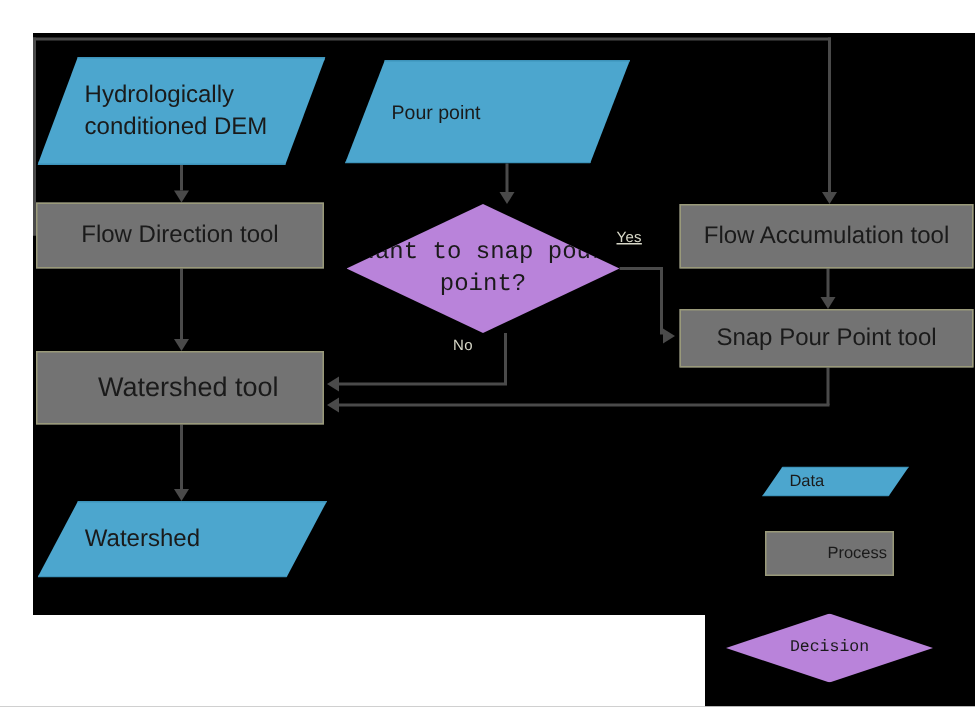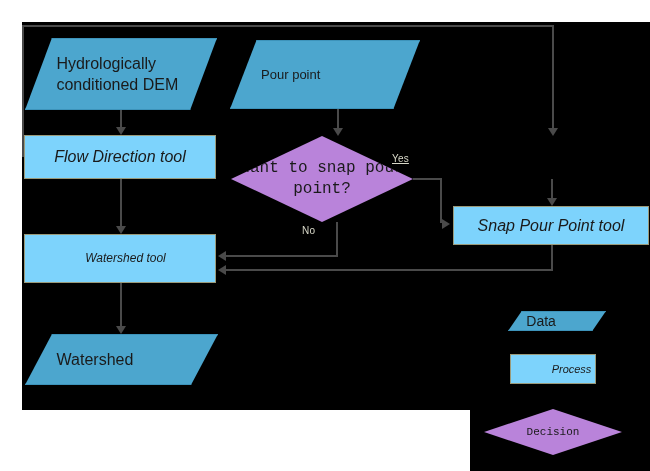--- a/index.html
+++ b/index.html
@@ -37,25 +37,24 @@
     align-items: center;
     color: #1a1a1a;
   }
   .node .label {
     width: 100%;
     line-height: 1.32;
   }
 
   
   .process {
-    background: #7dd3fc;
+    background: #737373;
     border: 1px solid #9a9a7a;
     justify-content: center;
     text-align: center;
-    font-style: italic;
   }
 
   
   .data {
     background: #4ca6ce;
     border: 1px solid #3d93ba;
     -webkit-clip-path: polygon(14% 0%, 100% 0%, 86% 100%, 0% 100%);
     clip-path: polygon(14% 0%, 100% 0%, 86% 100%, 0% 100%);
   }
   .data .label { padding-left: 16%; }
@@ -70,25 +69,25 @@
     font-family: Liberation Mono, monospace;
   }
 
   
   #node-dem            { left: 25px;  top: 38px;  width: 192px; height: 72px;  font-size: 16px; justify-content: flex-end; }
   #node-pour-point     { left: 230px; top: 40px;  width: 190px; height: 69px;  font-size: 13px; }
   #node-flow-direction { left: 24px;  top: 135px; width: 192px; height: 44px;  font-size: 16px; }
   #node-flow-accum     { left: 453px; top: 136px; width: 196px; height: 43px;  font-size: 16px; }
   #node-decision       { left: 231px; top: 136px; width: 182px; height: 86px;  font-size: 16px; }
   #node-snap           { left: 453px; top: 206px; width: 196px; height: 39px;  font-size: 16px; }
-  #node-watershed-tool { left: 24px;  top: 234px; width: 192px; height: 49px;  font-size: 12px; padding-left: 11px; }
+  #node-watershed-tool { left: 24px;  top: 234px; width: 192px; height: 49px;  font-size: 18px; padding-left: 11px; }
   #node-watershed-out  { left: 25px;  top: 334px; width: 193px; height: 51px;  font-size: 16px; }
 
   
-  #legend-data     { left: 508px; top: 311px; width: 98px;  height: 20px; font-size: 14px; justify-content: center; }
+  #legend-data     { left: 508px; top: 311px; width: 98px;  height: 20px; font-size: 11px; justify-content: center; }
   #legend-data .label { padding-left: 18%; }
   #legend-process  { left: 510px; top: 354px; width: 86px;  height: 30px; font-size: 11px; padding-left: 37px; }
   #legend-decision { left: 484px; top: 409px; width: 138px; height: 46px; font-size: 11px; }
 
   
   .conn {
     position: absolute;
     background: #4a4a4a;
   }
   .conn.h { height: 2px; }
@@ -115,21 +114,21 @@
     border-left: 8px solid #4a4a4a;
   }
 
   
   .edge-label {
     position: absolute;
     font-size: 10px;
     color: #d8d8c8;
     letter-spacing: .2px;
   }
-  #edge-label-yes { left: 392px; top: 153px; text-decoration: underline; }
+  #edge-label-yes { left: 411px; top: 153px; text-decoration: underline; }
   #edge-label-no  { left: 302px; top: 225px; }
 </style>
 </head>
 <body>
 
 <div id="canvas">
 
   <div class="backdrop" id="backdrop-main"></div>
   <div class="backdrop" id="backdrop-legend"></div>
 
@@ -175,20 +174,23 @@
   </div>
 
   <div class="node data" id="node-pour-point">
     <span class="label">Pour point</span>
   </div>
 
   <div class="node process" id="node-flow-direction">
     <span class="label">Flow Direction tool</span>
   </div>
 
+  <div class="node process" id="node-flow-accum">
+    <span class="label">Flow Accumulation tool</span>
+  </div>
 
   <div class="node decision" id="node-decision">
     <span class="label">Want to snap pour point?</span>
   </div>
 
   <div class="node process" id="node-snap">
     <span class="label">Snap Pour Point tool</span>
   </div>
 
   <div class="node process" id="node-watershed-tool">

